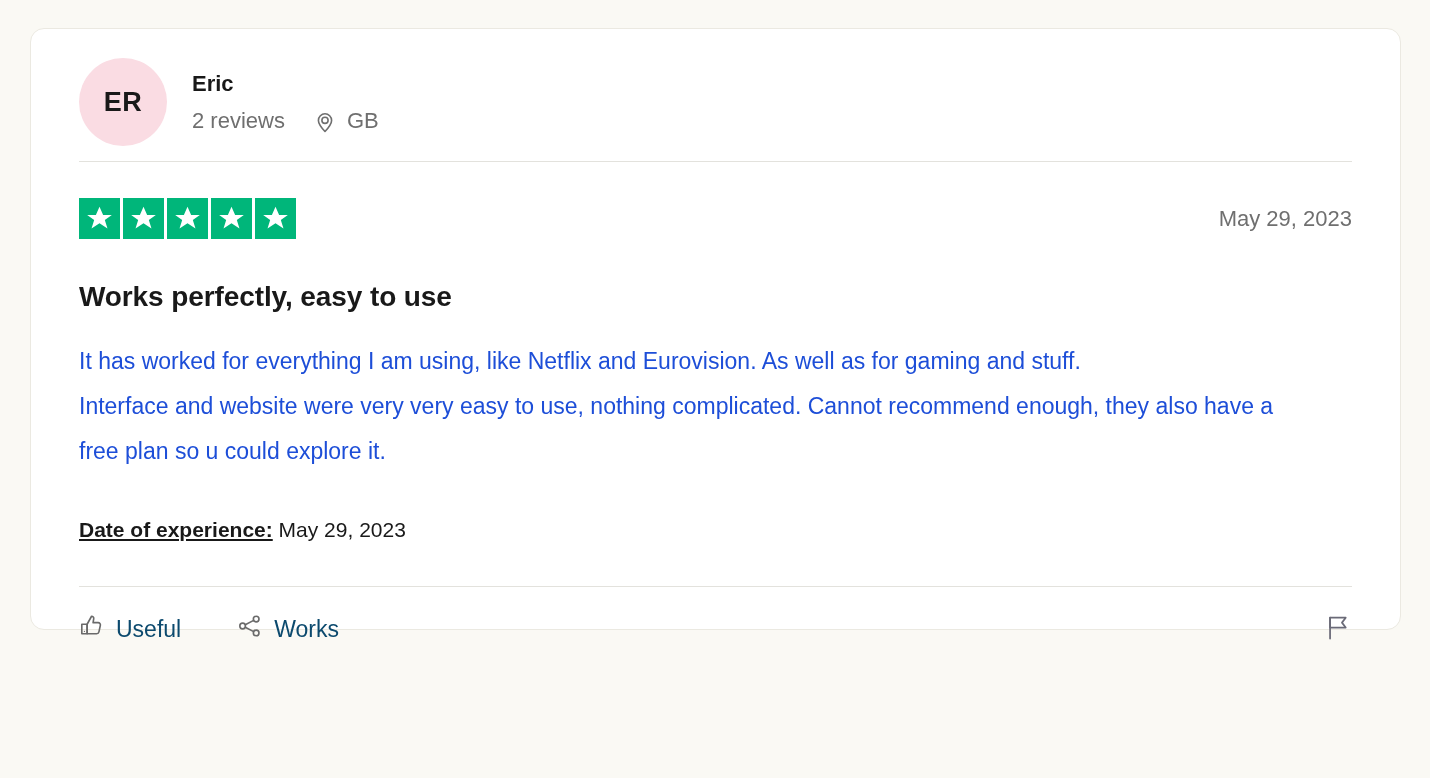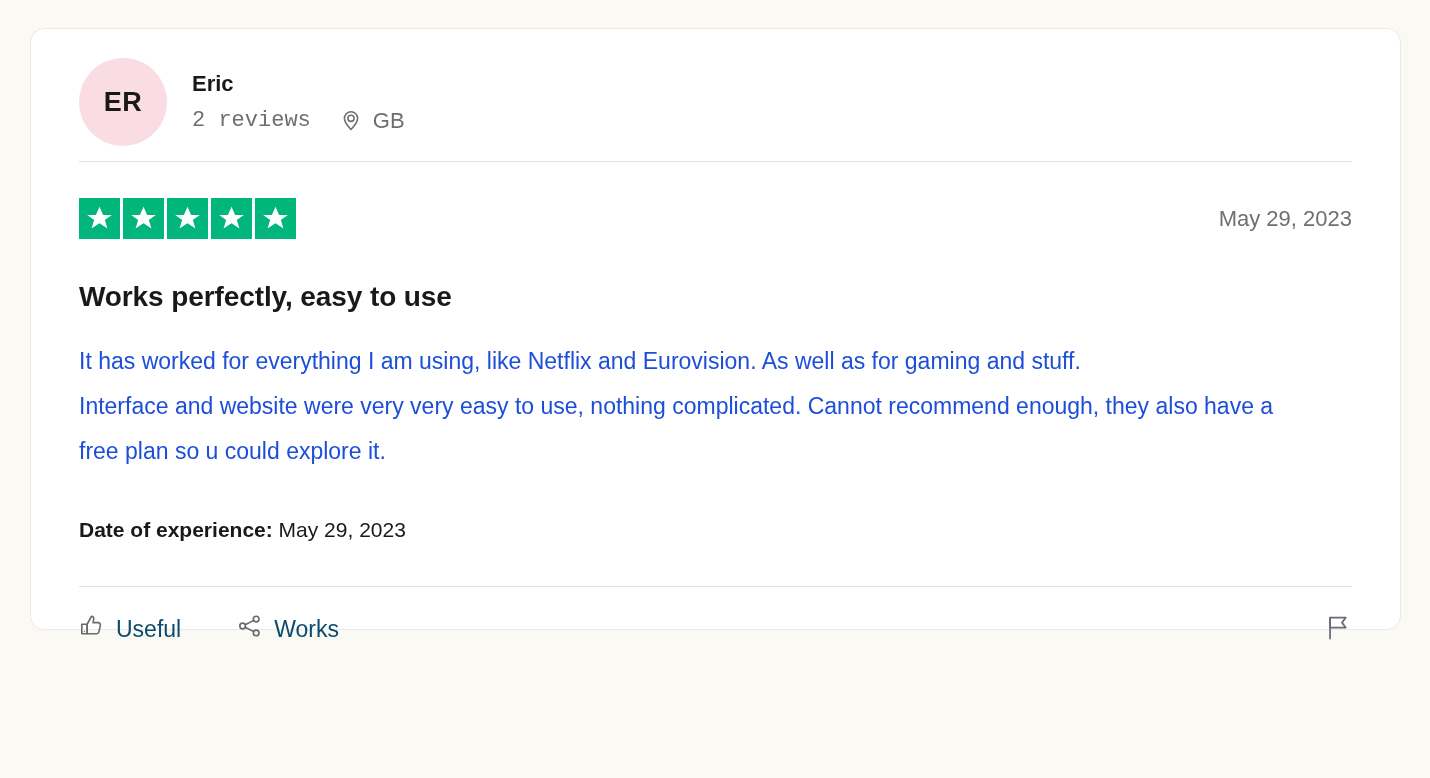--- a/index.html
+++ b/index.html
@@ -61,24 +61,24 @@
     line-height: 1.25;
     margin-bottom: 10px;
   }
   .consumer-meta {
     display: flex;
     align-items: center;
     font-size: 22px;
     color: #6f6f6f;
     line-height: 1.2;
   }
-  .consumer-reviews { white-space: nowrap; font-family: Liberation Mono, monospace; }
+  .consumer-reviews { white-space: nowrap; }
   .consumer-country {
     display: flex;
-    align-items: flex-start;
+    align-items: flex-end;
     margin-left: 28px;
   }
   .pin-icon {
     display: inline-flex;
     margin-right: 10px;
   }
   .country-code { white-space: nowrap; }
 
   
   .divider {
@@ -127,21 +127,21 @@
     line-height: 45px;
     margin: 26px 0 0 0;
     max-width: 1200px;
     white-space: pre-line;
   }
   .date-of-experience {
     font-size: 21px;
     color: #191919;
     margin-top: 44px;
   }
-  .date-of-experience .doe-label { font-weight: 700; }
+  .date-of-experience .doe-label { font-weight: 700; text-decoration: underline; }
 
   .footer-divider {
     margin-top: 44px;
   }
 
   
   .card-footer {
     display: flex;
     align-items: center;
     justify-content: space-between;

